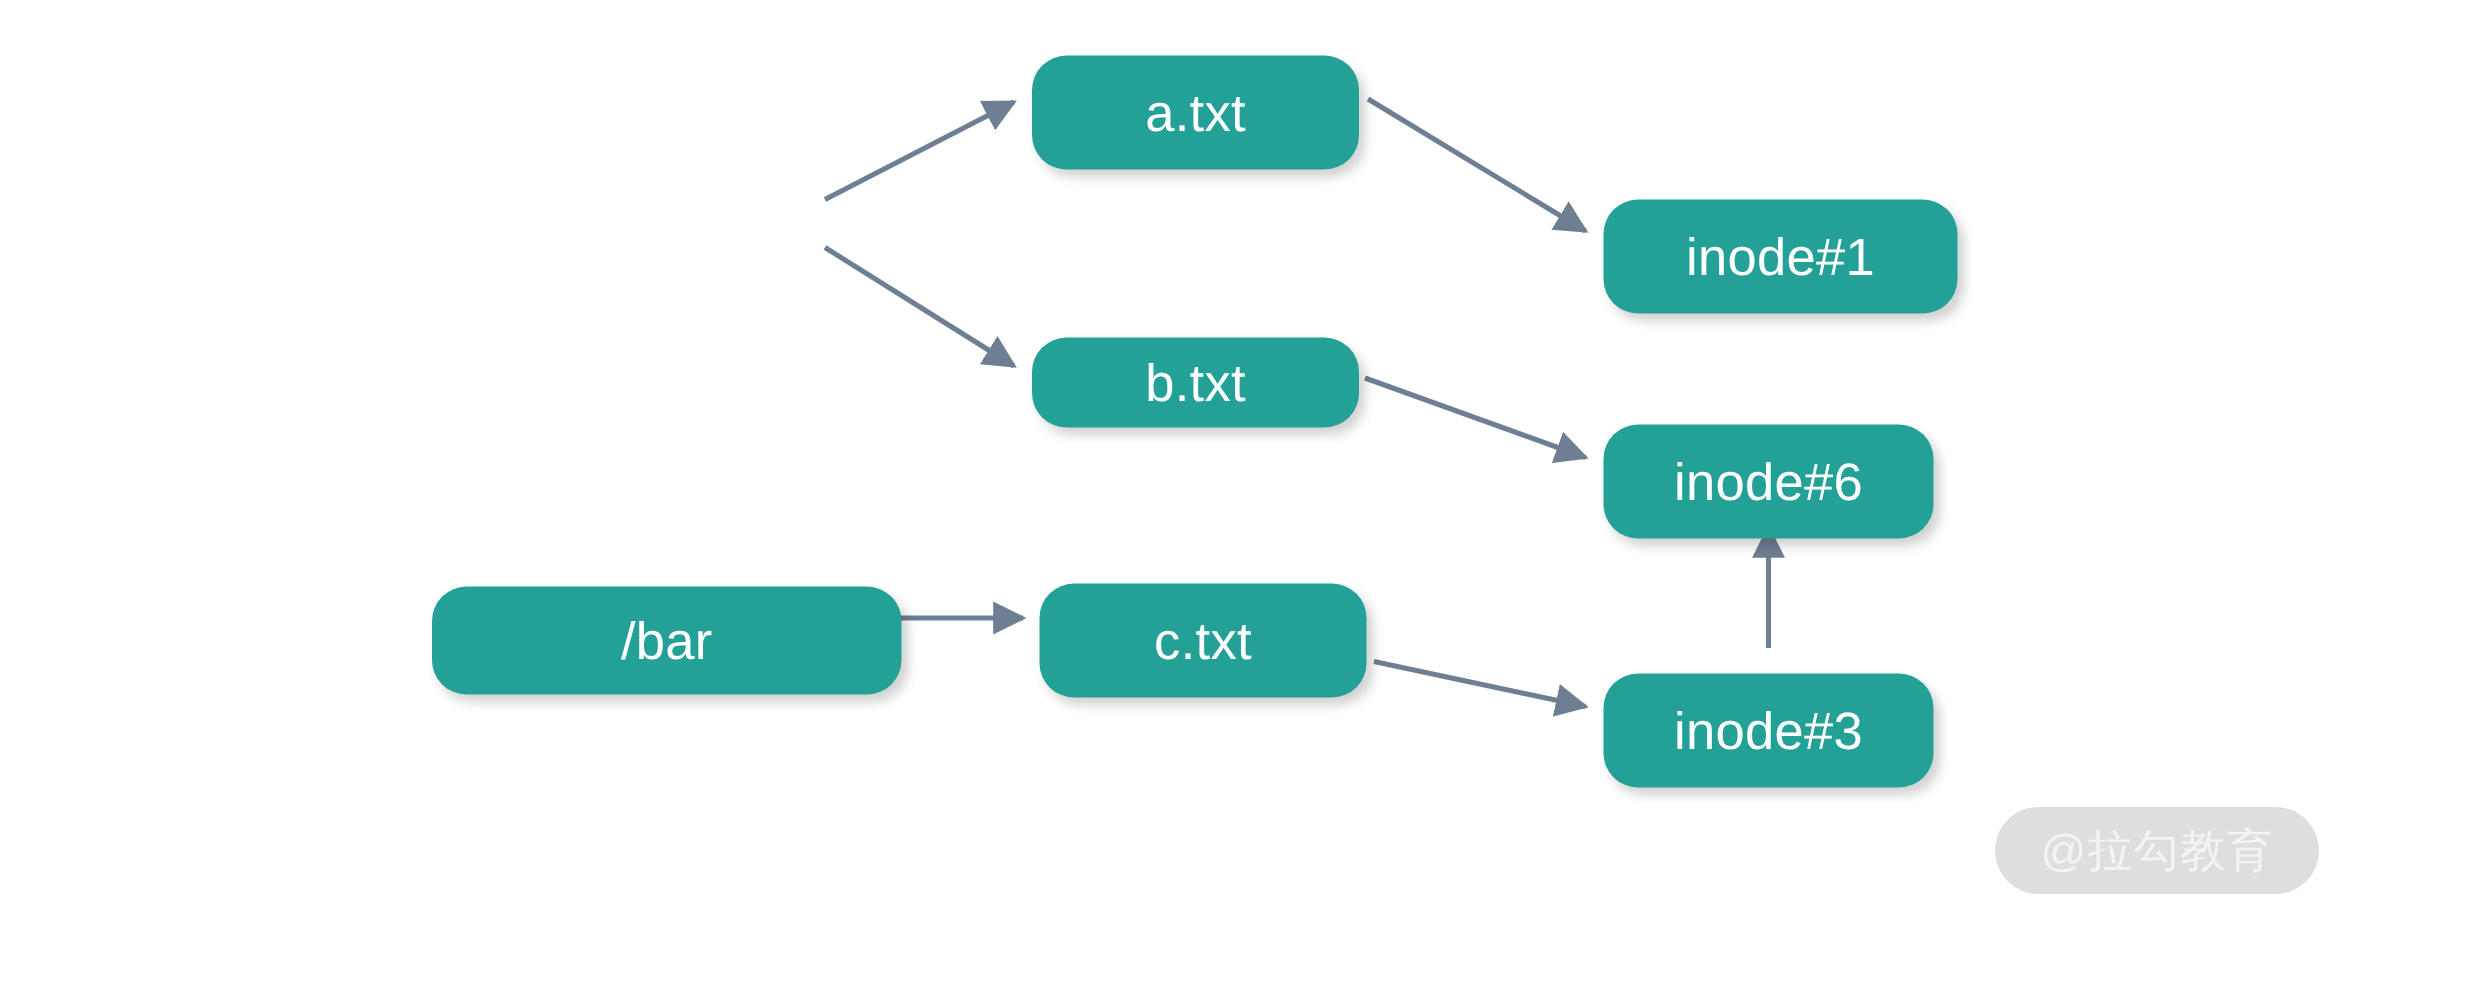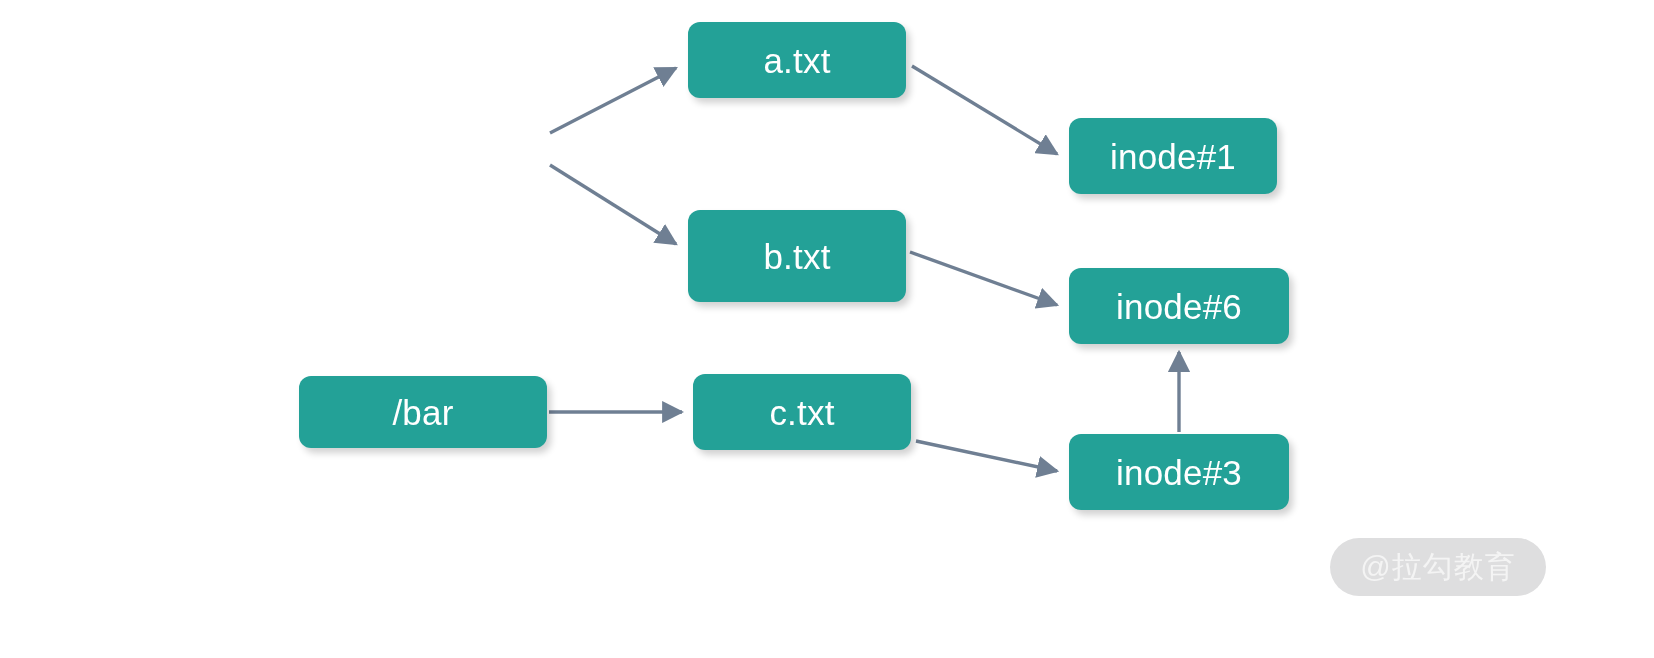--- a/index.html
+++ b/index.html
@@ -25,28 +25,29 @@
     height: 658px;
     pointer-events: none;
   }
   .node {
     position: absolute;
     display: flex;
     align-items: center;
     justify-content: center;
     background: #23a197;
     color: #ffffff;
-    border-radius: 12px;
+    border-radius: 23px;
     box-shadow: 4px 5px 7px rgba(0,0,0,0.18);
     box-sizing: border-box;
     font-size: 35px;
     font-weight: 400;
     letter-spacing: 0.2px;
     line-height: 1;
     white-space: nowrap;
+    margin-top: 15px;
   }
   .node-label {
     display: block;
   }
   #watermark {
     position: absolute;
     display: flex;
     align-items: center;
     justify-content: center;
     background: #dededf;
@@ -78,37 +79,37 @@
     <line x1="910" y1="252" x2="1057" y2="305" stroke="#6f7f93" stroke-width="3.4" marker-end="url(#arrow)"></line>
 
     <line x1="549" y1="412" x2="682" y2="412" stroke="#6f7f93" stroke-width="3.4" marker-end="url(#arrow)"></line>
 
     <line x1="916" y1="441" x2="1057" y2="471" stroke="#6f7f93" stroke-width="3.4" marker-end="url(#arrow)"></line>
 
     <line x1="1179" y1="432" x2="1179" y2="352" stroke="#6f7f93" stroke-width="3.4" marker-end="url(#arrow)"></line>
   </svg>
 
 
-  <div class="node" style="left:299px; top:376px; width:248px; height:72px;">
+  <div class="node" style="left:288px; top:376px; width:313px; height:72px;">
     <span class="node-label">/bar</span>
   </div>
 
   <div class="node" style="left:688px; top:22px; width:218px; height:76px;">
     <span class="node-label">a.txt</span>
   </div>
 
-  <div class="node" style="left:688px; top:210px; width:218px; height:92px;">
+  <div class="node" style="left:688px; top:210px; width:218px; height:60px;">
     <span class="node-label">b.txt</span>
   </div>
 
   <div class="node" style="left:693px; top:374px; width:218px; height:76px;">
     <span class="node-label">c.txt</span>
   </div>
 
-  <div class="node" style="left:1069px; top:118px; width:208px; height:76px;">
+  <div class="node" style="left:1069px; top:118px; width:236px; height:76px;">
     <span class="node-label">inode#1</span>
   </div>
 
   <div class="node" style="left:1069px; top:268px; width:220px; height:76px;">
     <span class="node-label">inode#6</span>
   </div>
 
   <div class="node" style="left:1069px; top:434px; width:220px; height:76px;">
     <span class="node-label">inode#3</span>
   </div>

